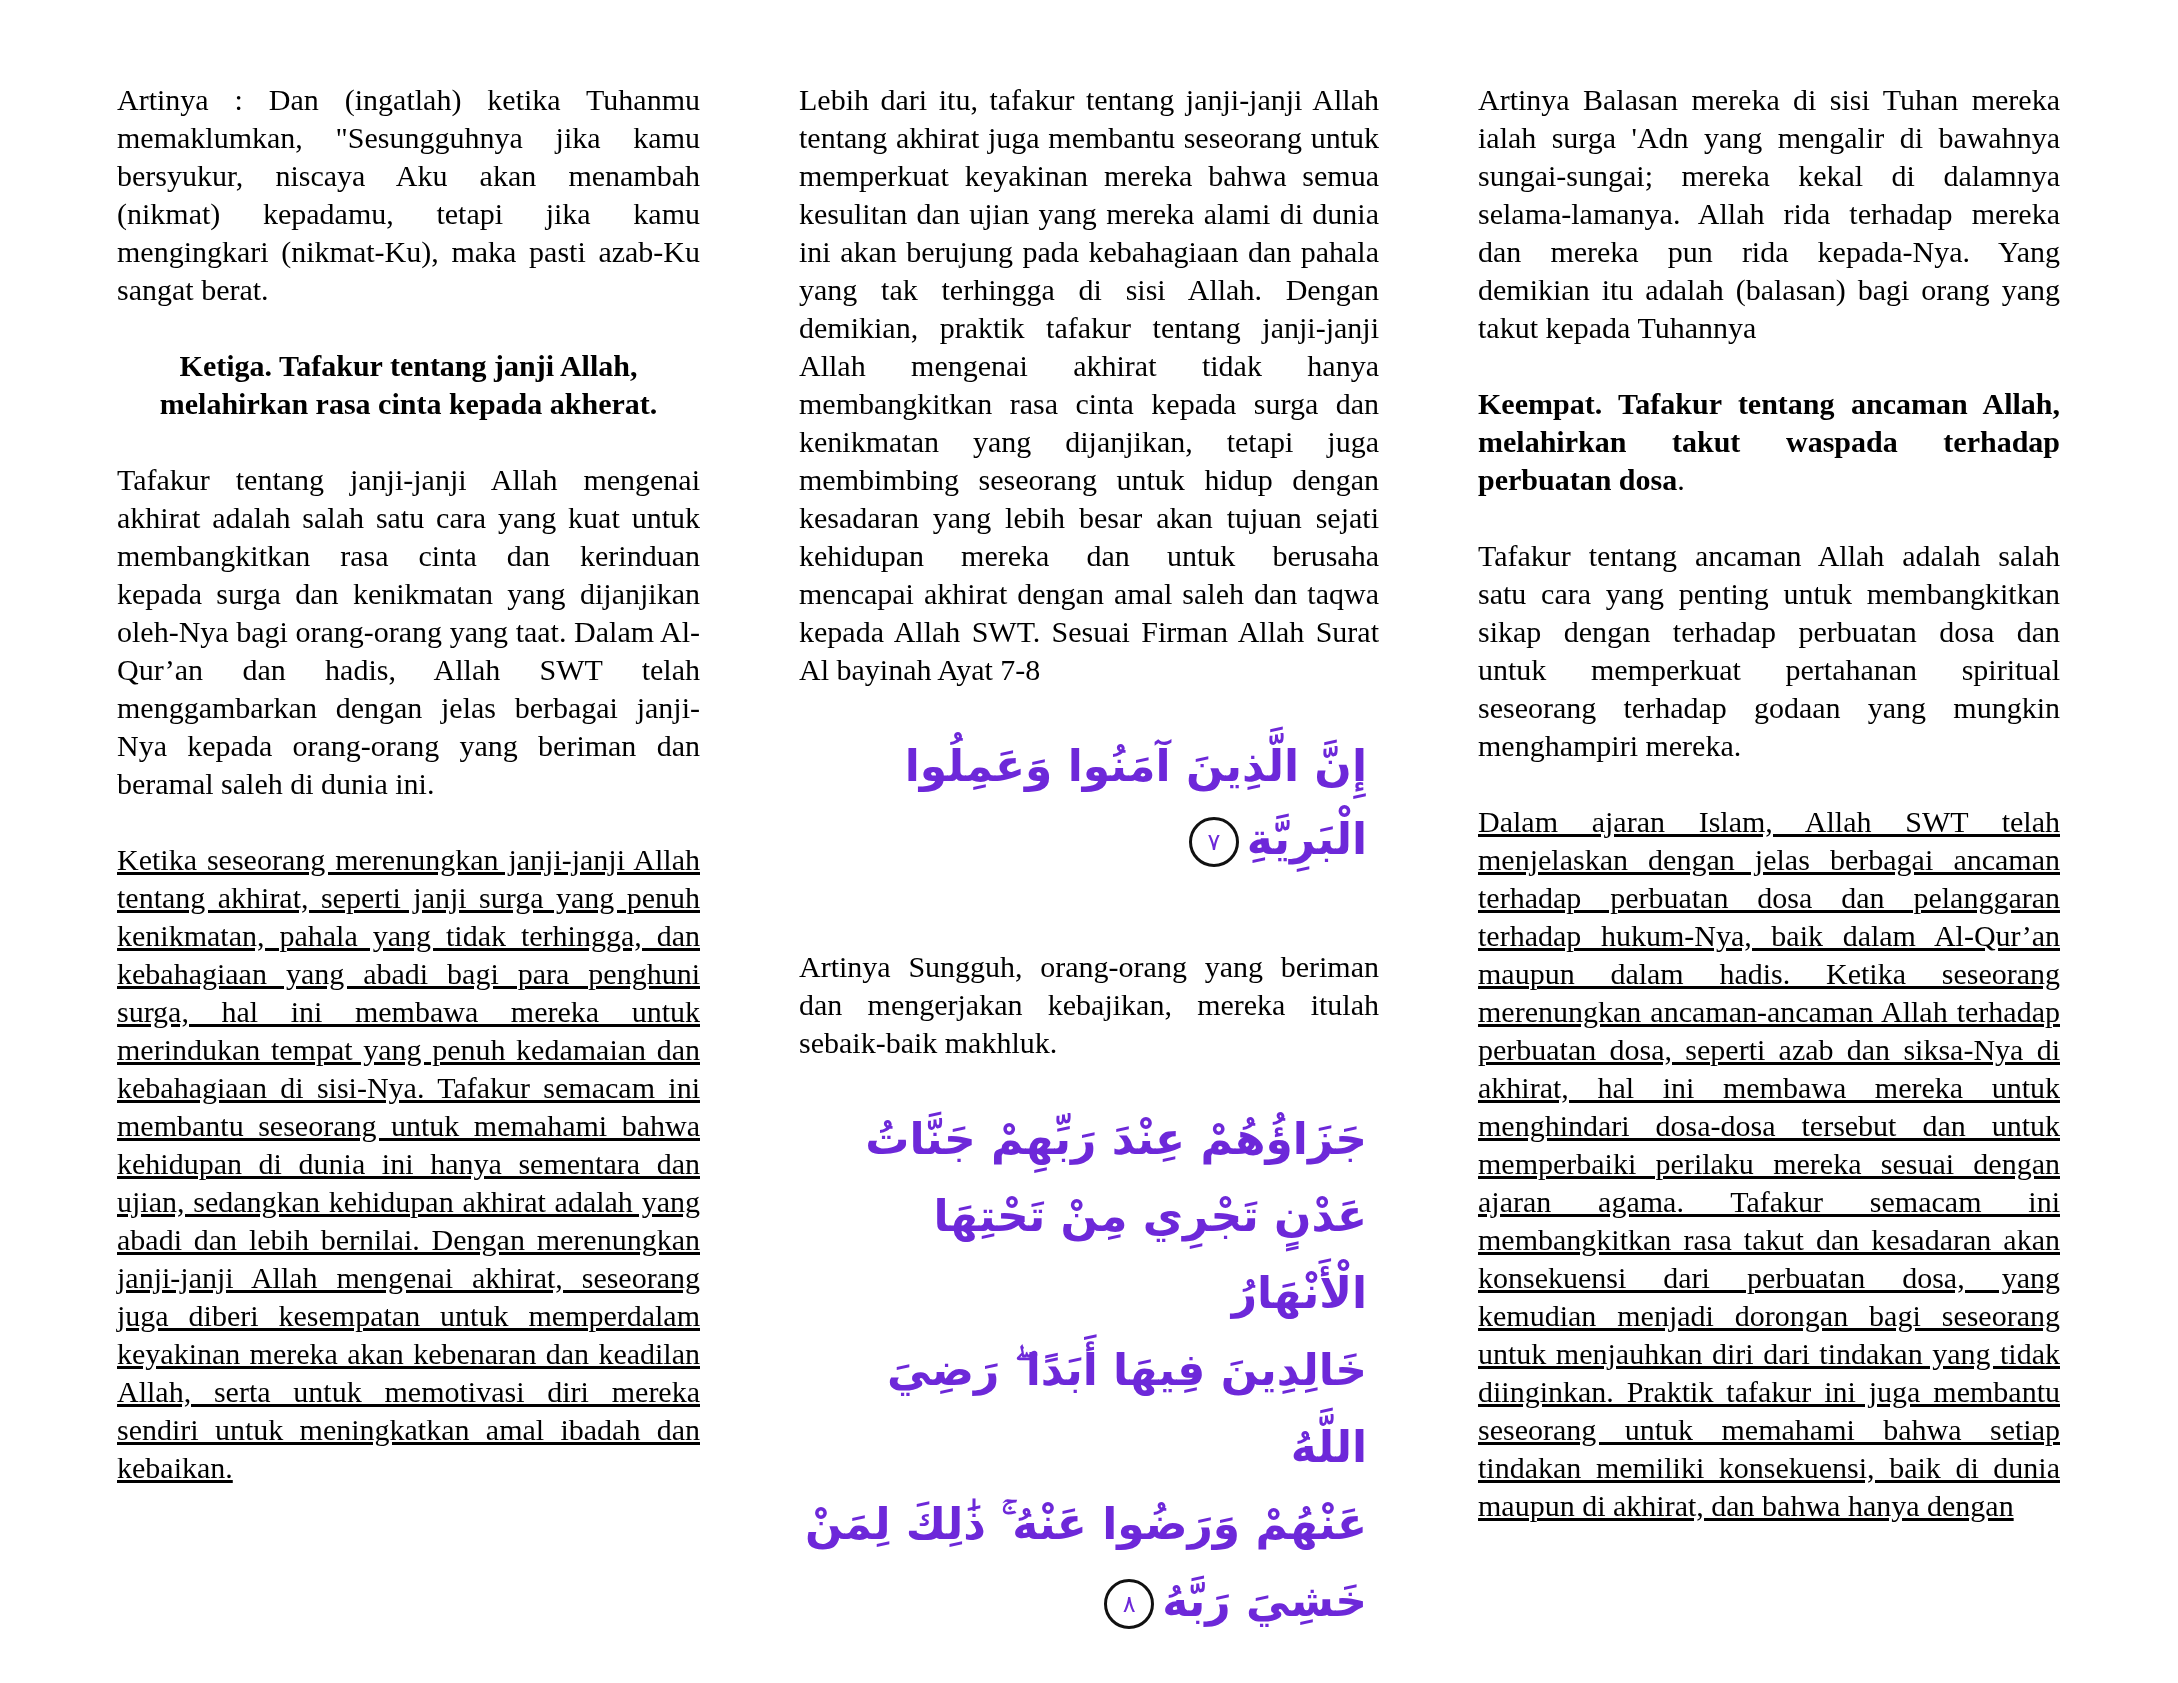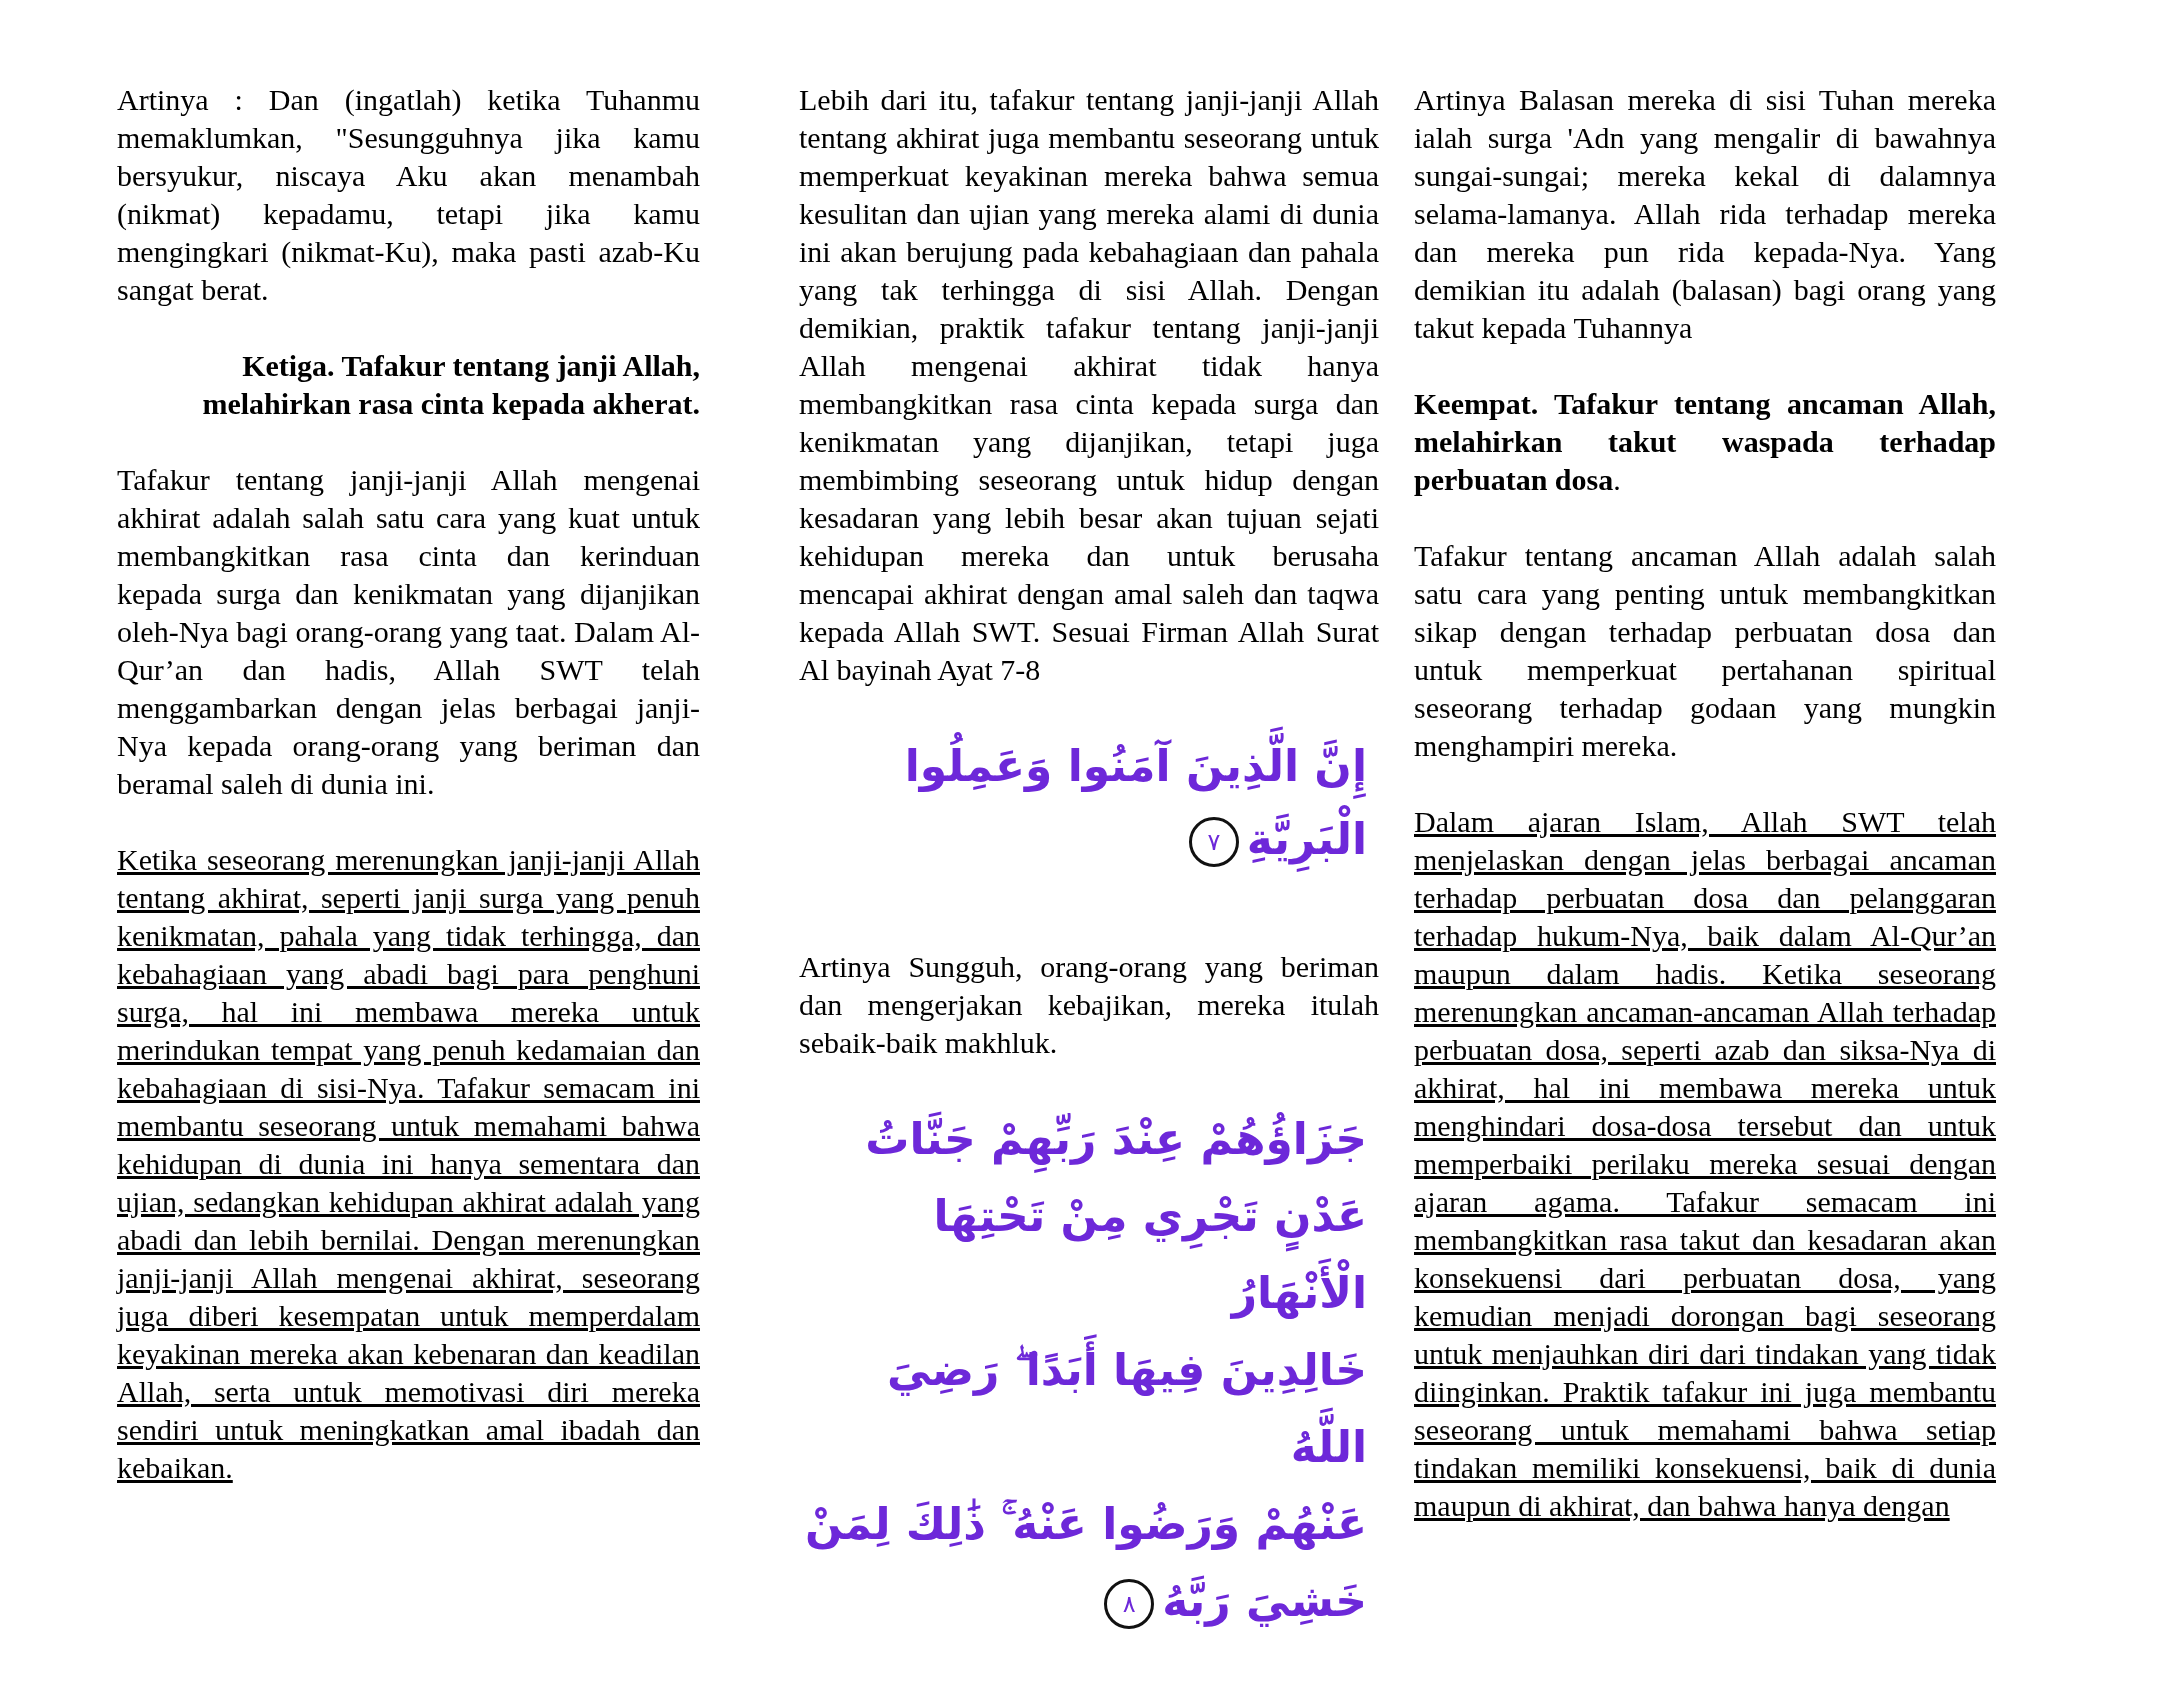--- a/index.html
+++ b/index.html
@@ -23,33 +23,33 @@
   }
   .col {
     position: absolute;
     top: 81px;
     width: 583px;
     font-size: 30px;
     line-height: 38px;
   }
   .col1 { left: 117px; }
   .col2 { left: 799px; width: 580px; }
-  .col3 { left: 1414px; width: 582px; }
+  .col3 { left: 1478px; width: 582px; }
 
   .para {
     margin: 0 0 38px 0;
     text-align: justify;
     text-align-last: left;
     hyphens: none;
   }
   .para.last { margin-bottom: 2px; text-decoration: underline; }
   .heading {
     margin: 0 0 38px 0;
     font-weight: bold;
-    text-align: right;
+    text-align: center;
   }
   .heading.justify {
     text-align: justify;
     text-align-last: left;
   }
   .heading .tail { font-weight: normal; }
 
   .arabic {
     direction: rtl;
     text-align: right;

